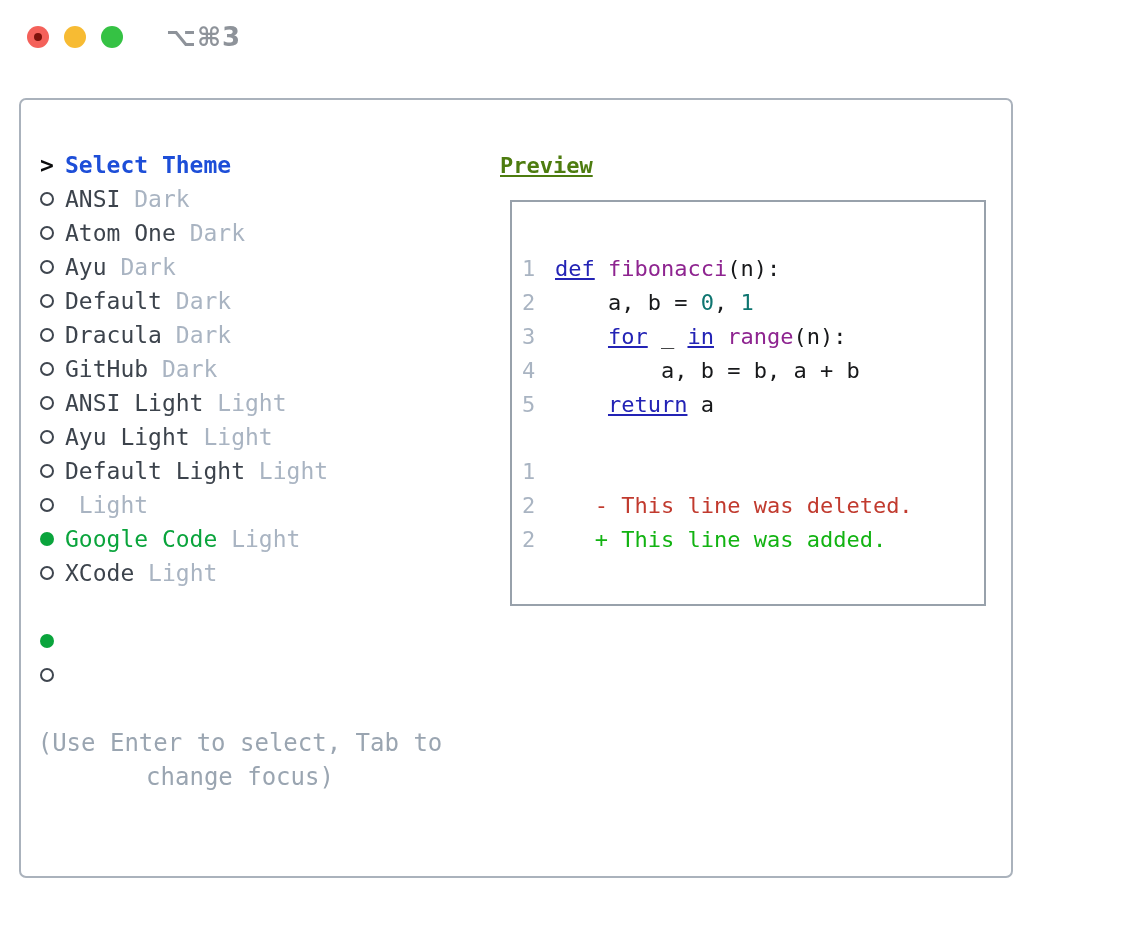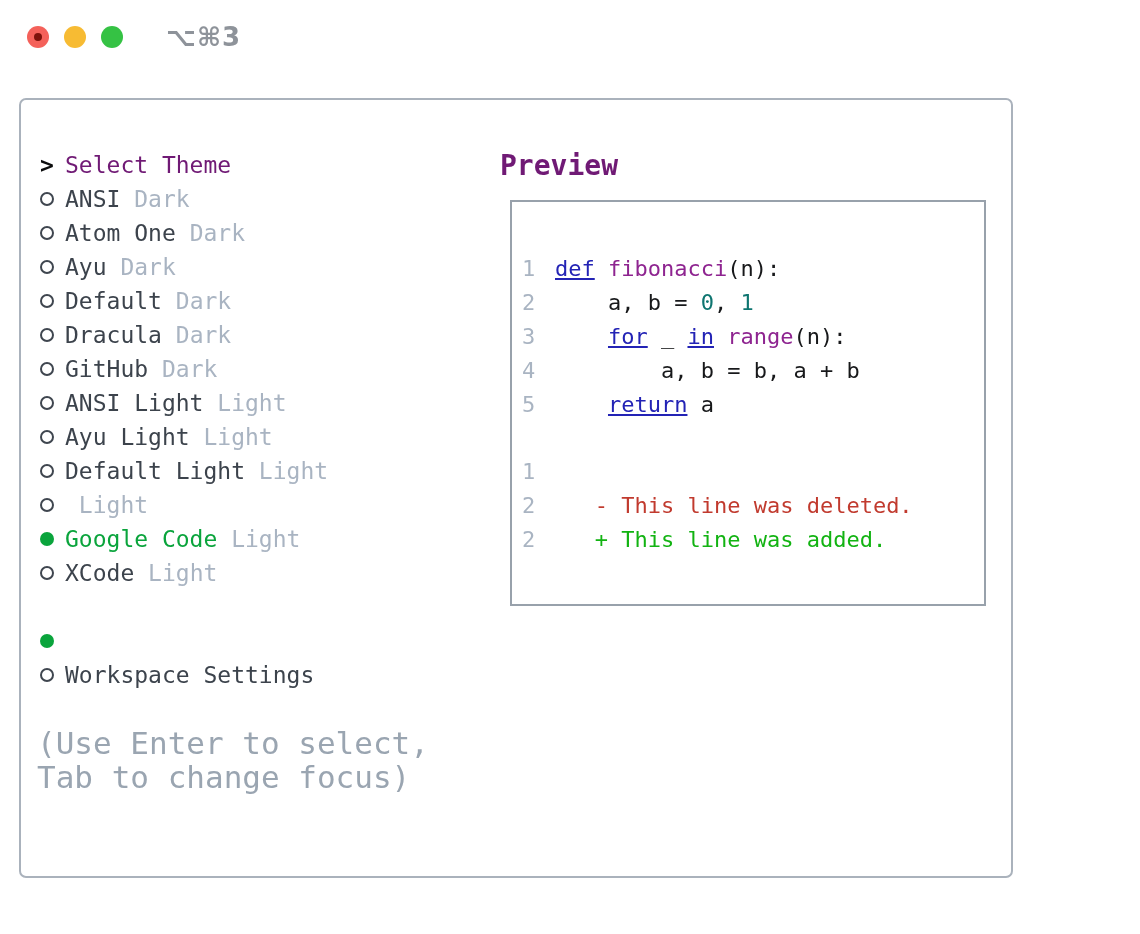--- a/index.html
+++ b/index.html
@@ -56,32 +56,33 @@
   .row .marker{
     width:25px;flex:0 0 25px;display:flex;align-items:center;
   }
   .ring{
     width:10px;height:10px;border:2px solid #3f464f;border-radius:50%;
   }
   .dot{
     width:14px;height:14px;border-radius:50%;background:var(--ui-green);
   }
   .prompt{font-weight:700;color:#0b0c0d;font-size:23px;}
-  .hdr{font-weight:400;color:#701a75;}
+  .hdr{font-weight:700;color:#1d4ed8;}
   .variant{color:var(--text-muted);text-align:center;}
   .row.selected .name{color:var(--ui-green);}
   .spacer34{height:34px;}
   .hint{
-    margin-left:16px;margin-top:0;width:420px;font-size:31px;line-height:34px;
+    margin-left:9px;margin-top:0;width:420px;font-size:24px;line-height:34px;
     color:var(--hint);
+    text-align:center;
   }
   
   .preview-title{
     position:absolute;left:479px;top:48px;height:34px;display:flex;align-items:center;
-    font-size:28px;font-weight:700;color:#701a75;
+    font-size:22px;font-weight:700;color:#4d7c0f;text-decoration:underline;
   }
   .preview-box{
     position:absolute;left:489px;top:100px;width:476px;height:406px;
     border:2px solid var(--preview-border);box-sizing:border-box;background:#fff;
     overflow:hidden;
   }
   .codeblock{padding:49px 0 0 10px;}
   .cl{
     height:34px;display:flex;align-items:center;font-size:22px;white-space:pre;
   }
@@ -128,21 +129,21 @@
           <div class="row"><span class="marker"><span class="ring"></span></span><span class="variant"> Light</span></div>
           <div class="row selected"><span class="marker"><span class="dot"></span></span><span class="name">Google Code</span><span class="variant"> Light</span></div>
           <div class="row"><span class="marker"><span class="ring"></span></span><span class="name">XCode</span><span class="variant"> Light</span></div>
         </div>
 
       <div class="spacer34"></div>
 
 
       <div id="apply-list">
           <div class="row selected"><span class="marker"><span class="dot"></span></span></div>
-          <div class="row"><span class="marker"><span class="ring"></span></span><span class="name">Workspace Settings</span></div>
+          <div class="row"><span class="marker"><span class="ring"></span></span></div>
         </div>
 
       <div class="spacer34"></div>
 
       <div class="hint">(Use Enter to select, Tab to change focus)</div>
     </div>
 
     <div class="preview-title">Preview</div>
 
     <div class="preview-box">

